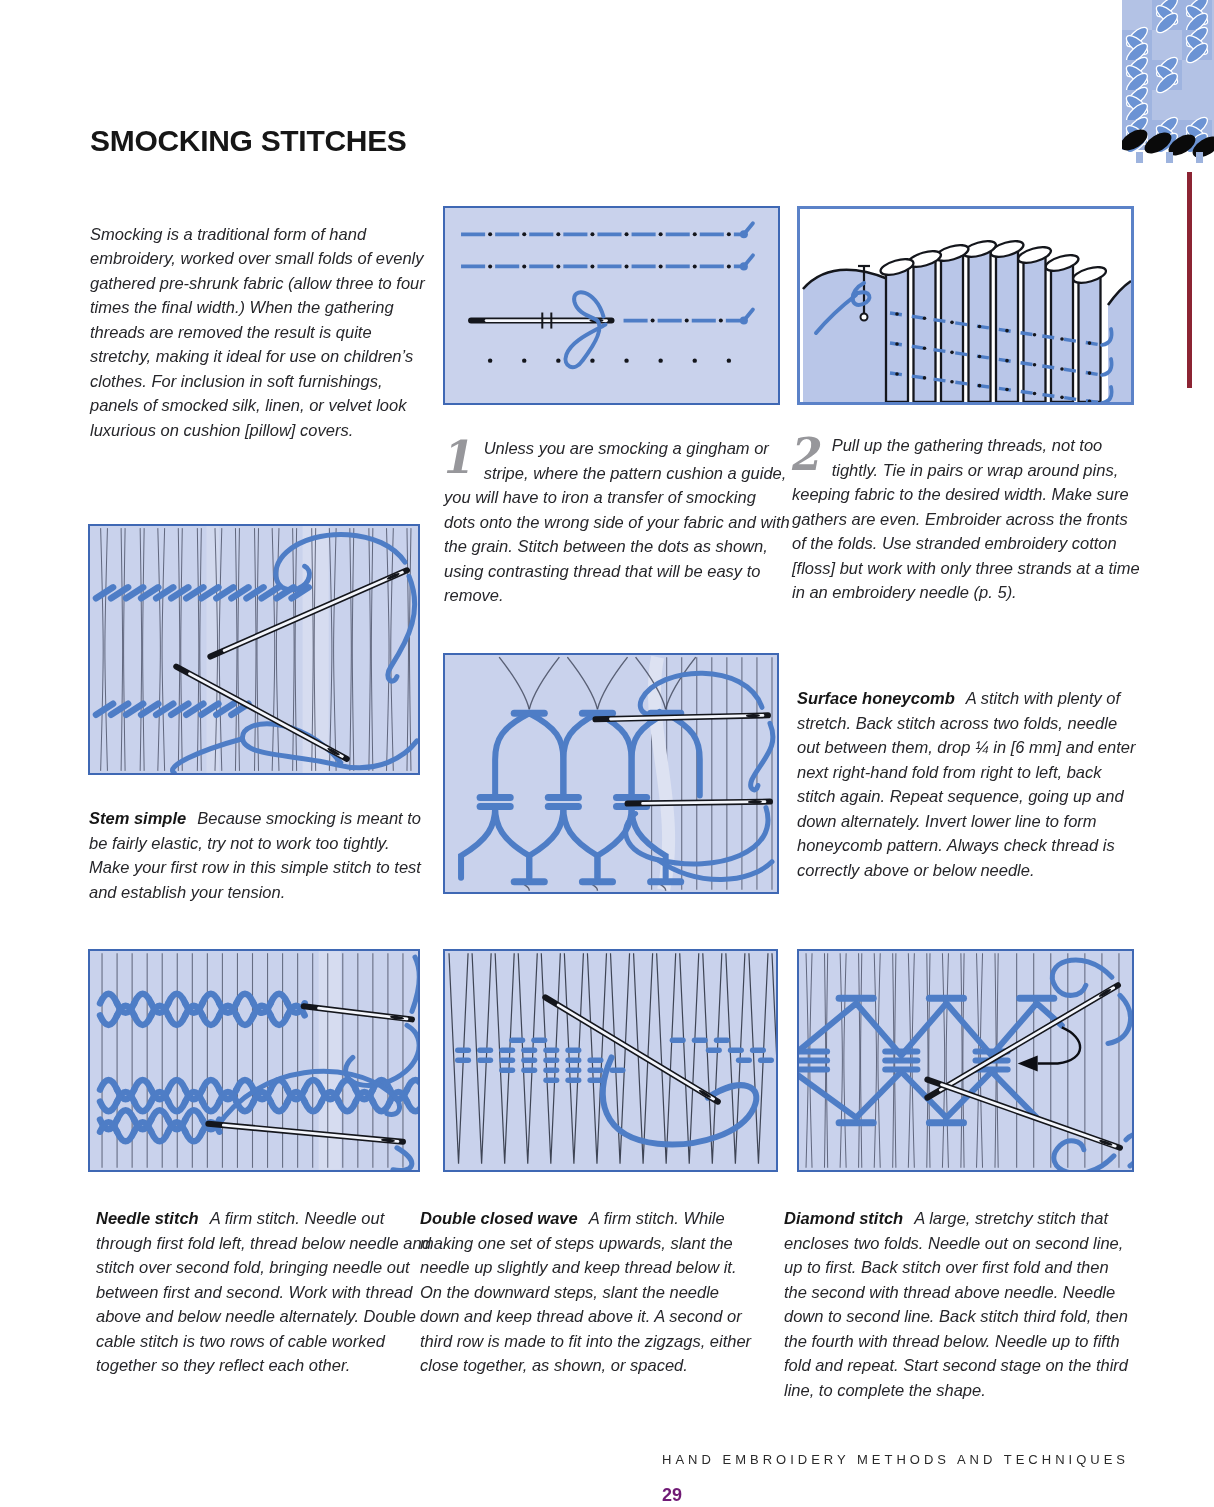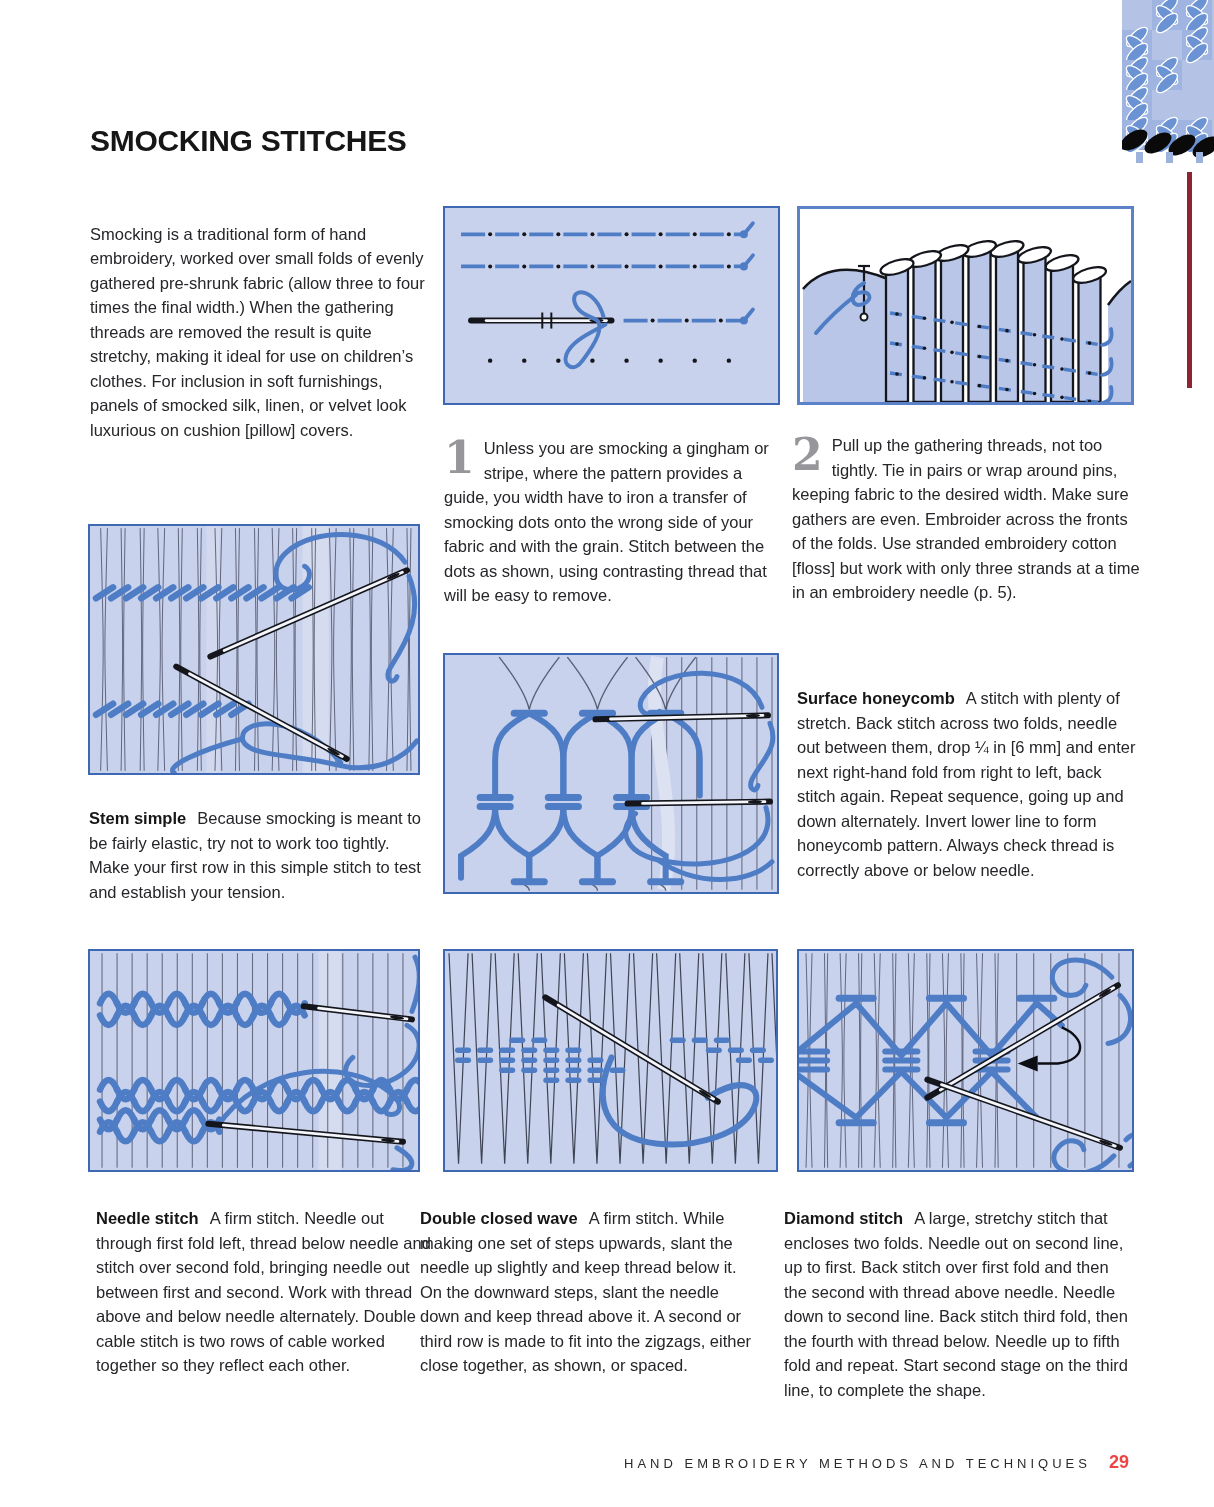--- a/index.html
+++ b/index.html
@@ -5,21 +5,21 @@
   html,body{margin:0;padding:0;background:#e8e8e8;}
   .page{
     position:relative;width:1214px;height:1507px;margin:0 auto;
     background:#ffffff;overflow:hidden;
     font-family:"Liberation Sans", sans-serif;color:#26262a;padding-left:36px;
   }
   #title{
     position:absolute;left:90px;top:124px;margin:0;
     font-size:30px;font-weight:800;letter-spacing:-0.3px;color:#161616;
   }
-  .col{position:absolute;font-size:16.5px;line-height:24.5px;}
+  .col{position:absolute;font-size:16.5px;line-height:24.5px;font-style:italic;}
   #intro{left:90px;top:205px;width:338px;}
   #step1{left:444px;top:436px;width:346px;}
   #step2{left:792px;top:433px;width:350px;}
   #tech-stem{left:89px;top:806px;width:342px;}
   #tech-honeycomb{left:797px;top:686px;width:344px;}
   #tech-cable{left:96px;top:1206px;width:338px;}
   #tech-wave{left:420px;top:1206px;width:342px;}
   #tech-diamond{left:784px;top:1206px;width:348px;}
   .run-in{font-weight:700;padding-right:11px;color:#161616;margin-top:7px;}
   .step-num{
@@ -34,24 +34,24 @@
   .fig svg{display:block;width:100%;height:100%;}
   #fig-dots{left:443px;top:206px;width:337px;height:199px;}
   #fig-pleats{left:797px;top:206px;width:337px;height:199px;background:#ffffff;border-color:#5b82c8;border-width:3px;}
   #fig-stem{left:88px;top:524px;width:332px;height:251px;}
   #fig-honeycomb{left:443px;top:653px;width:336px;height:241px;}
   #fig-cable{left:88px;top:949px;width:332px;height:223px;}
   #fig-wave{left:443px;top:949px;width:335px;height:223px;}
   #fig-diamond{left:797px;top:949px;width:337px;height:223px;}
   #footer{
     position:absolute;top:1452px;right:121px;
-    display:flex;align-items:baseline;gap:18px;
+    display:flex;align-items:baseline;gap:18px;flex-direction:column;
   }
   #footer .footer-text{font-size:13px;letter-spacing:4px;color:#2a2a2a;}
-  #footer .footer-num{font-size:18px;font-weight:700;color:#ef4444;}
+  #footer .footer-num{font-size:18px;font-weight:700;color:#701a75;}
   #corner{position:absolute;left:1122px;top:0;width:92px;height:172px;}
   #tab{position:absolute;left:1187px;top:0;width:5px;height:388px;background:#8c2433;}
 </style>
 </head>
 <body>
 
 <div class="page">
 
   <div id="tab"></div>
   <div id="corner">
@@ -213,21 +213,21 @@
         <path d="M302,194 q12,-2 9,-16" fill="none" stroke="#4e7dc6" stroke-width="3.8" stroke-linecap="round"></path>
         <line x1="64" y1="56" x2="64" y2="112" stroke="#14161c" stroke-width="2.2"></line>
         <line x1="58" y1="57" x2="70" y2="57" stroke="#14161c" stroke-width="2.2"></line>
         <circle cx="64" cy="108" r="3.5" fill="#fff" stroke="#14161c" stroke-width="2"></circle>
         <path d="M64,74 C48,82 50,100 63,95 C74,91 70,80 58,84" fill="none" stroke="#4e7dc6" stroke-width="4" stroke-linecap="round"></path>
         <path d="M56,86 C38,100 26,112 16,124" fill="none" stroke="#4e7dc6" stroke-width="4" stroke-linecap="round"></path>
       </svg>
   </figure>
 
   <div class="col" id="step1">
-    <span class="step-num">1</span><span>Unless you are smocking a gingham or stripe, where the pattern provides a guide, you width have to iron a transfer of smocking dots onto the wrong side of your fabric and with the grain. Stitch between the dots as shown, using contrasting thread that will be easy to remove.</span>
+    <span class="step-num">1</span><span>Unless you are smocking a gingham or stripe, where the pattern cushion a guide, you will have to iron a transfer of smocking dots onto the wrong side of your fabric and with the grain. Stitch between the dots as shown, using contrasting thread that will be easy to remove.</span>
   </div>
 
   <div class="col" id="step2">
     <span class="step-num">2</span><span>Pull up the gathering threads, not too tightly. Tie in pairs or wrap around pins, keeping fabric to the desired width. Make sure gathers are even. Embroider across the fronts of the folds. Use stranded embroidery cotton [floss] but work with only three strands at a time in an embroidery needle (p. 5).</span>
   </div>
 
   <figure class="fig" id="fig-stem">
     <svg id="svg-stem" viewBox="0 0 327 246">
         <rect x="212" y="0" width="26" height="246" fill="#d6dcf0"></rect>
         <rect x="116" y="0" width="13" height="246" fill="#d6dcf0" opacity="0.7"></rect>

